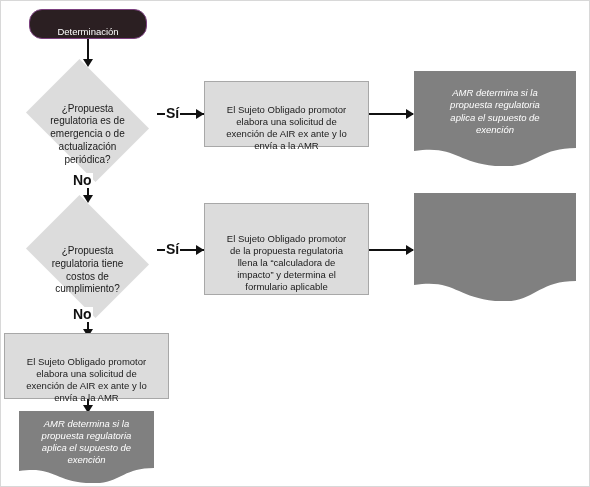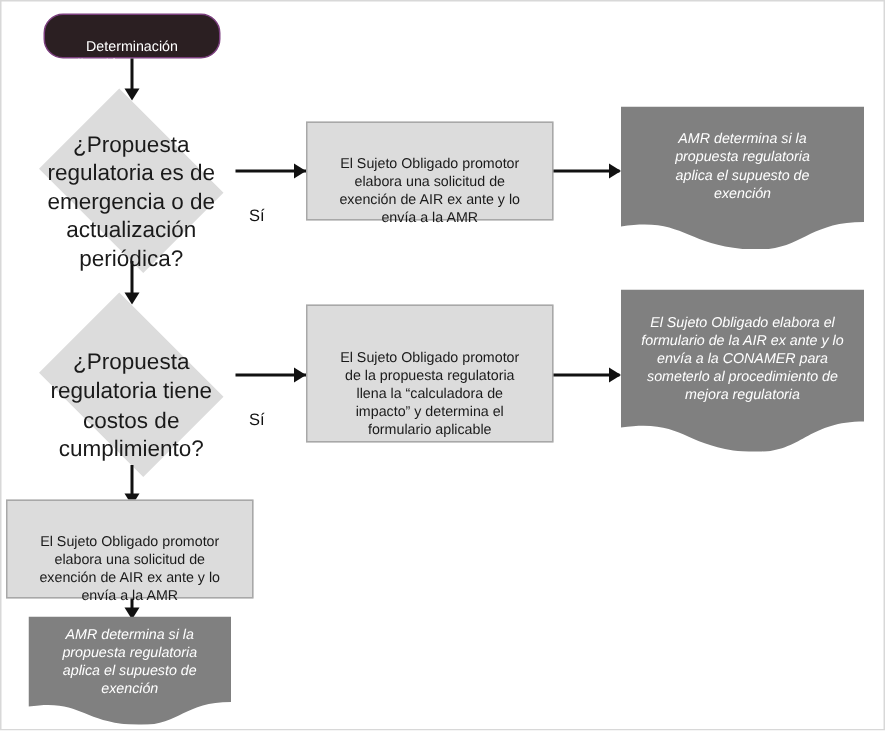--- a/index.html
+++ b/index.html
@@ -55,21 +55,21 @@
     width: 100%;
     height: 100%;
     background: #dcdcdc;
     transform: rotate(45deg) scale(0.7072);
     transform-origin: center center;
   }
   .decision .node-text {
     position: relative;
     z-index: 2;
     color: #1a1a1a;
-    font-size: 15px;
+    font-size: 10px;
     padding: 0 6px;
   }
 
   
   .process {
     background: #dcdcdc;
     border: 1px solid #a8a8a8;
     color: #1a1a1a;
     font-size: 9.5px;
     padding: 3px 5px;
@@ -112,28 +112,27 @@
     border-top: 8px solid #111111;
   }
   .arrow-right {
     border-top: 5px solid transparent;
     border-bottom: 5px solid transparent;
     border-left: 8px solid #111111;
   }
 
   .edge-label {
     position: absolute;
-    font-size: 11px;
-    font-weight: normal;
+    font-size: 14px;
+    font-weight: bold;
     color: #111111;
     background: #ffffff;
     padding: 0 1px;
     line-height: 1.1;
     white-space: nowrap;
-    margin-top: 32px;
   }
 </style>
 </head>
 <body>
 
 <div id="canvas">
 
   <div class="node start-node" style="left:28px; top:8px; width:118px; height:30px;">
     <span class="node-text">Determinación
 aplicación AIR ex ante</span>
@@ -199,25 +198,20 @@
 formulario aplicable</span>
   </div>
 
   <div class="conn conn-h" style="left:368px; top:248px; width:44px;"></div>
   <div class="arrowhead arrow-right" style="left:405px; top:244px;"></div>
 
   <div class="node document" style="left:413px; top:192px; width:162px; height:108px;">
     <svg viewBox="0 0 162 108" preserveAspectRatio="none">
       <path d="M0,0 L162,0 L162,88 C121,88 121,112 81,108 C41,104 41,86 0,92 Z" fill="#808080"></path>
     </svg>
-    <span class="node-text" style="margin-top:-14px;">El Sujeto Obligado elabora el
-formulario de la AIR ex ante y lo
-envía a la CONAMER para
-someterlo al procedimiento de
-mejora regulatoria</span>
   </div>
 
   <div class="conn conn-v" style="left:86px; top:309px; height:22px;"></div>
   <div class="edge-label" style="left:71px; top:306px;">No</div>
   <div class="arrowhead arrow-down" style="left:82px; top:328px;"></div>
 
   <div class="node process" style="left:3px; top:332px; width:165px; height:66px;">
     <span class="node-text">El Sujeto Obligado promotor
 elabora una solicitud de
 exención de AIR ex ante y lo

